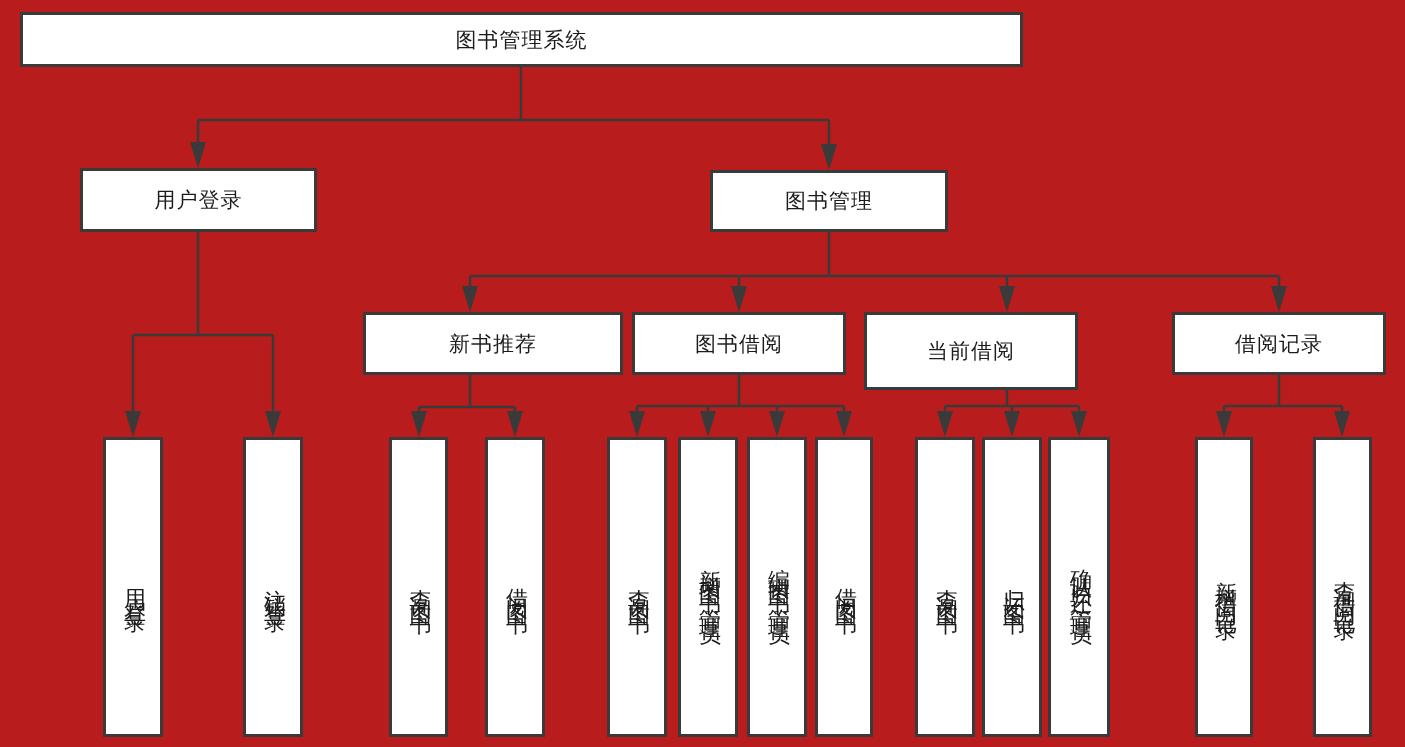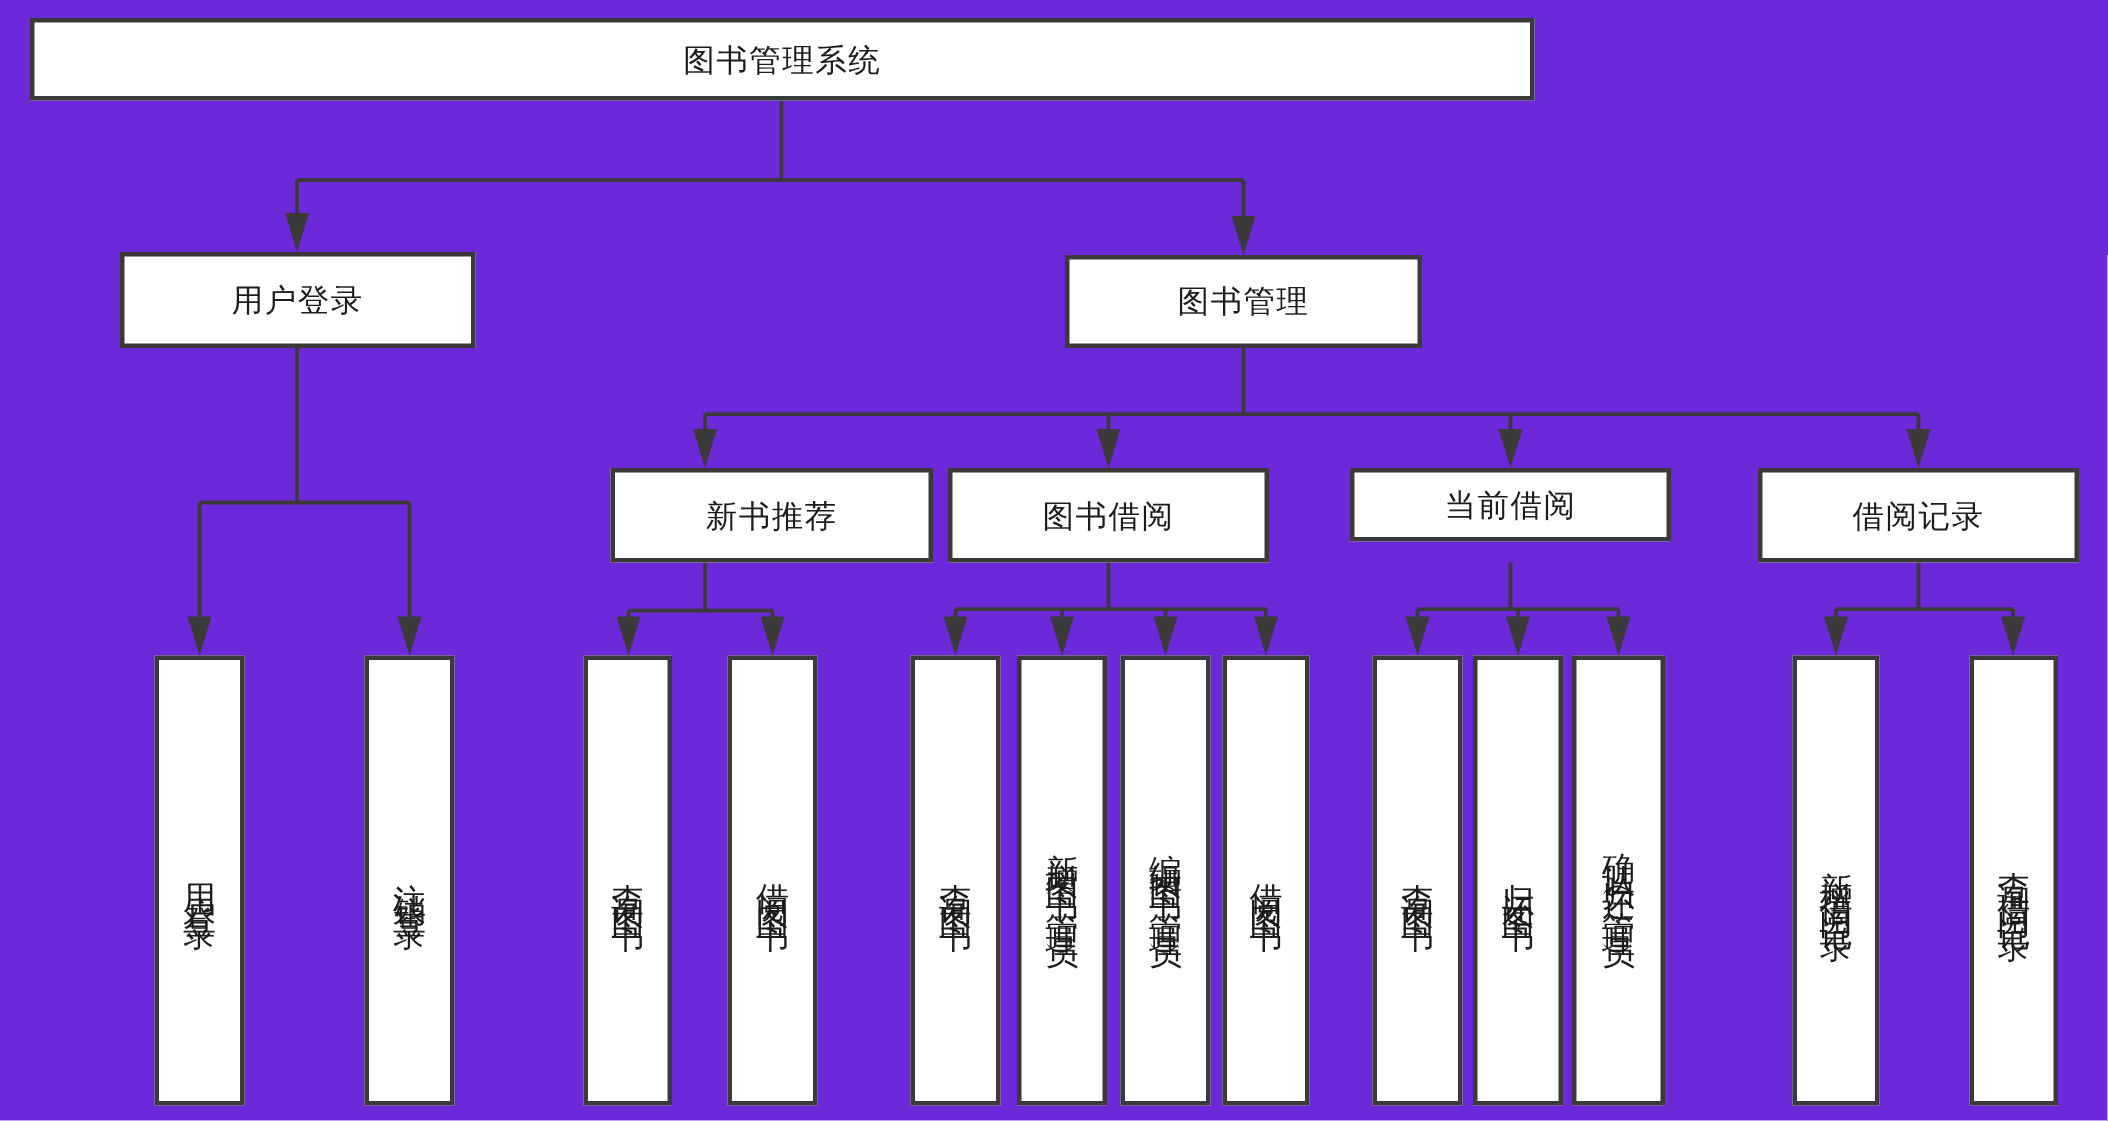--- a/index.html
+++ b/index.html
@@ -1,21 +1,21 @@
 <!DOCTYPE html>
 <html><head>
 <meta charset="utf-8">
 <style>
   html, body { margin: 0; padding: 0; background: #ffffff; }
   #canvas {
     position: relative;
     width: 1405px;
     height: 747px;
-    background: #6d28d9;
-    font-family: Liberation Sans, sans-serif;
+    background: #b91c1c;
+    font-family: Liberation Mono, monospace;
     overflow: hidden;
   }
   #wires {
     position: absolute;
     left: 0; top: 0;
     width: 1405px; height: 747px;
     z-index: 1;
   }
   .node {
     position: absolute;
@@ -114,27 +114,27 @@
     <span>图书管理系统</span>
   </div>
 
   <div class="node h" style="left:80px; top:168px; width:237px; height:64px;">
     <span>用户登录</span>
   </div>
   <div class="node h" style="left:710px; top:170px; width:238px; height:62px;">
     <span>图书管理</span>
   </div>
 
-  <div class="node h" style="left:363px; top:312px; width:215px; height:63px;margin-left:44px;">
+  <div class="node h" style="left:363px; top:312px; width:260px; height:63px;">
     <span>新书推荐</span>
   </div>
   <div class="node h" style="left:632px; top:312px; width:214px; height:63px;justify-content:center;">
     <span>图书借阅</span>
   </div>
-  <div class="node h" style="left:900px; top:312px; width:214px; height:49px;">
+  <div class="node h" style="left:864px; top:312px; width:214px; height:78px;">
     <span>当前借阅</span>
   </div>
   <div class="node h" style="left:1172px; top:312px; width:214px; height:63px;">
     <span>借阅记录</span>
   </div>
 
   <div class="node leaf" style="left:103px; top:437px; width:60px; height:300px;">
     <span class="vtext">用户登录</span>
   </div>
   <div class="node leaf" style="left:243px; top:437px; width:60px; height:300px;">

